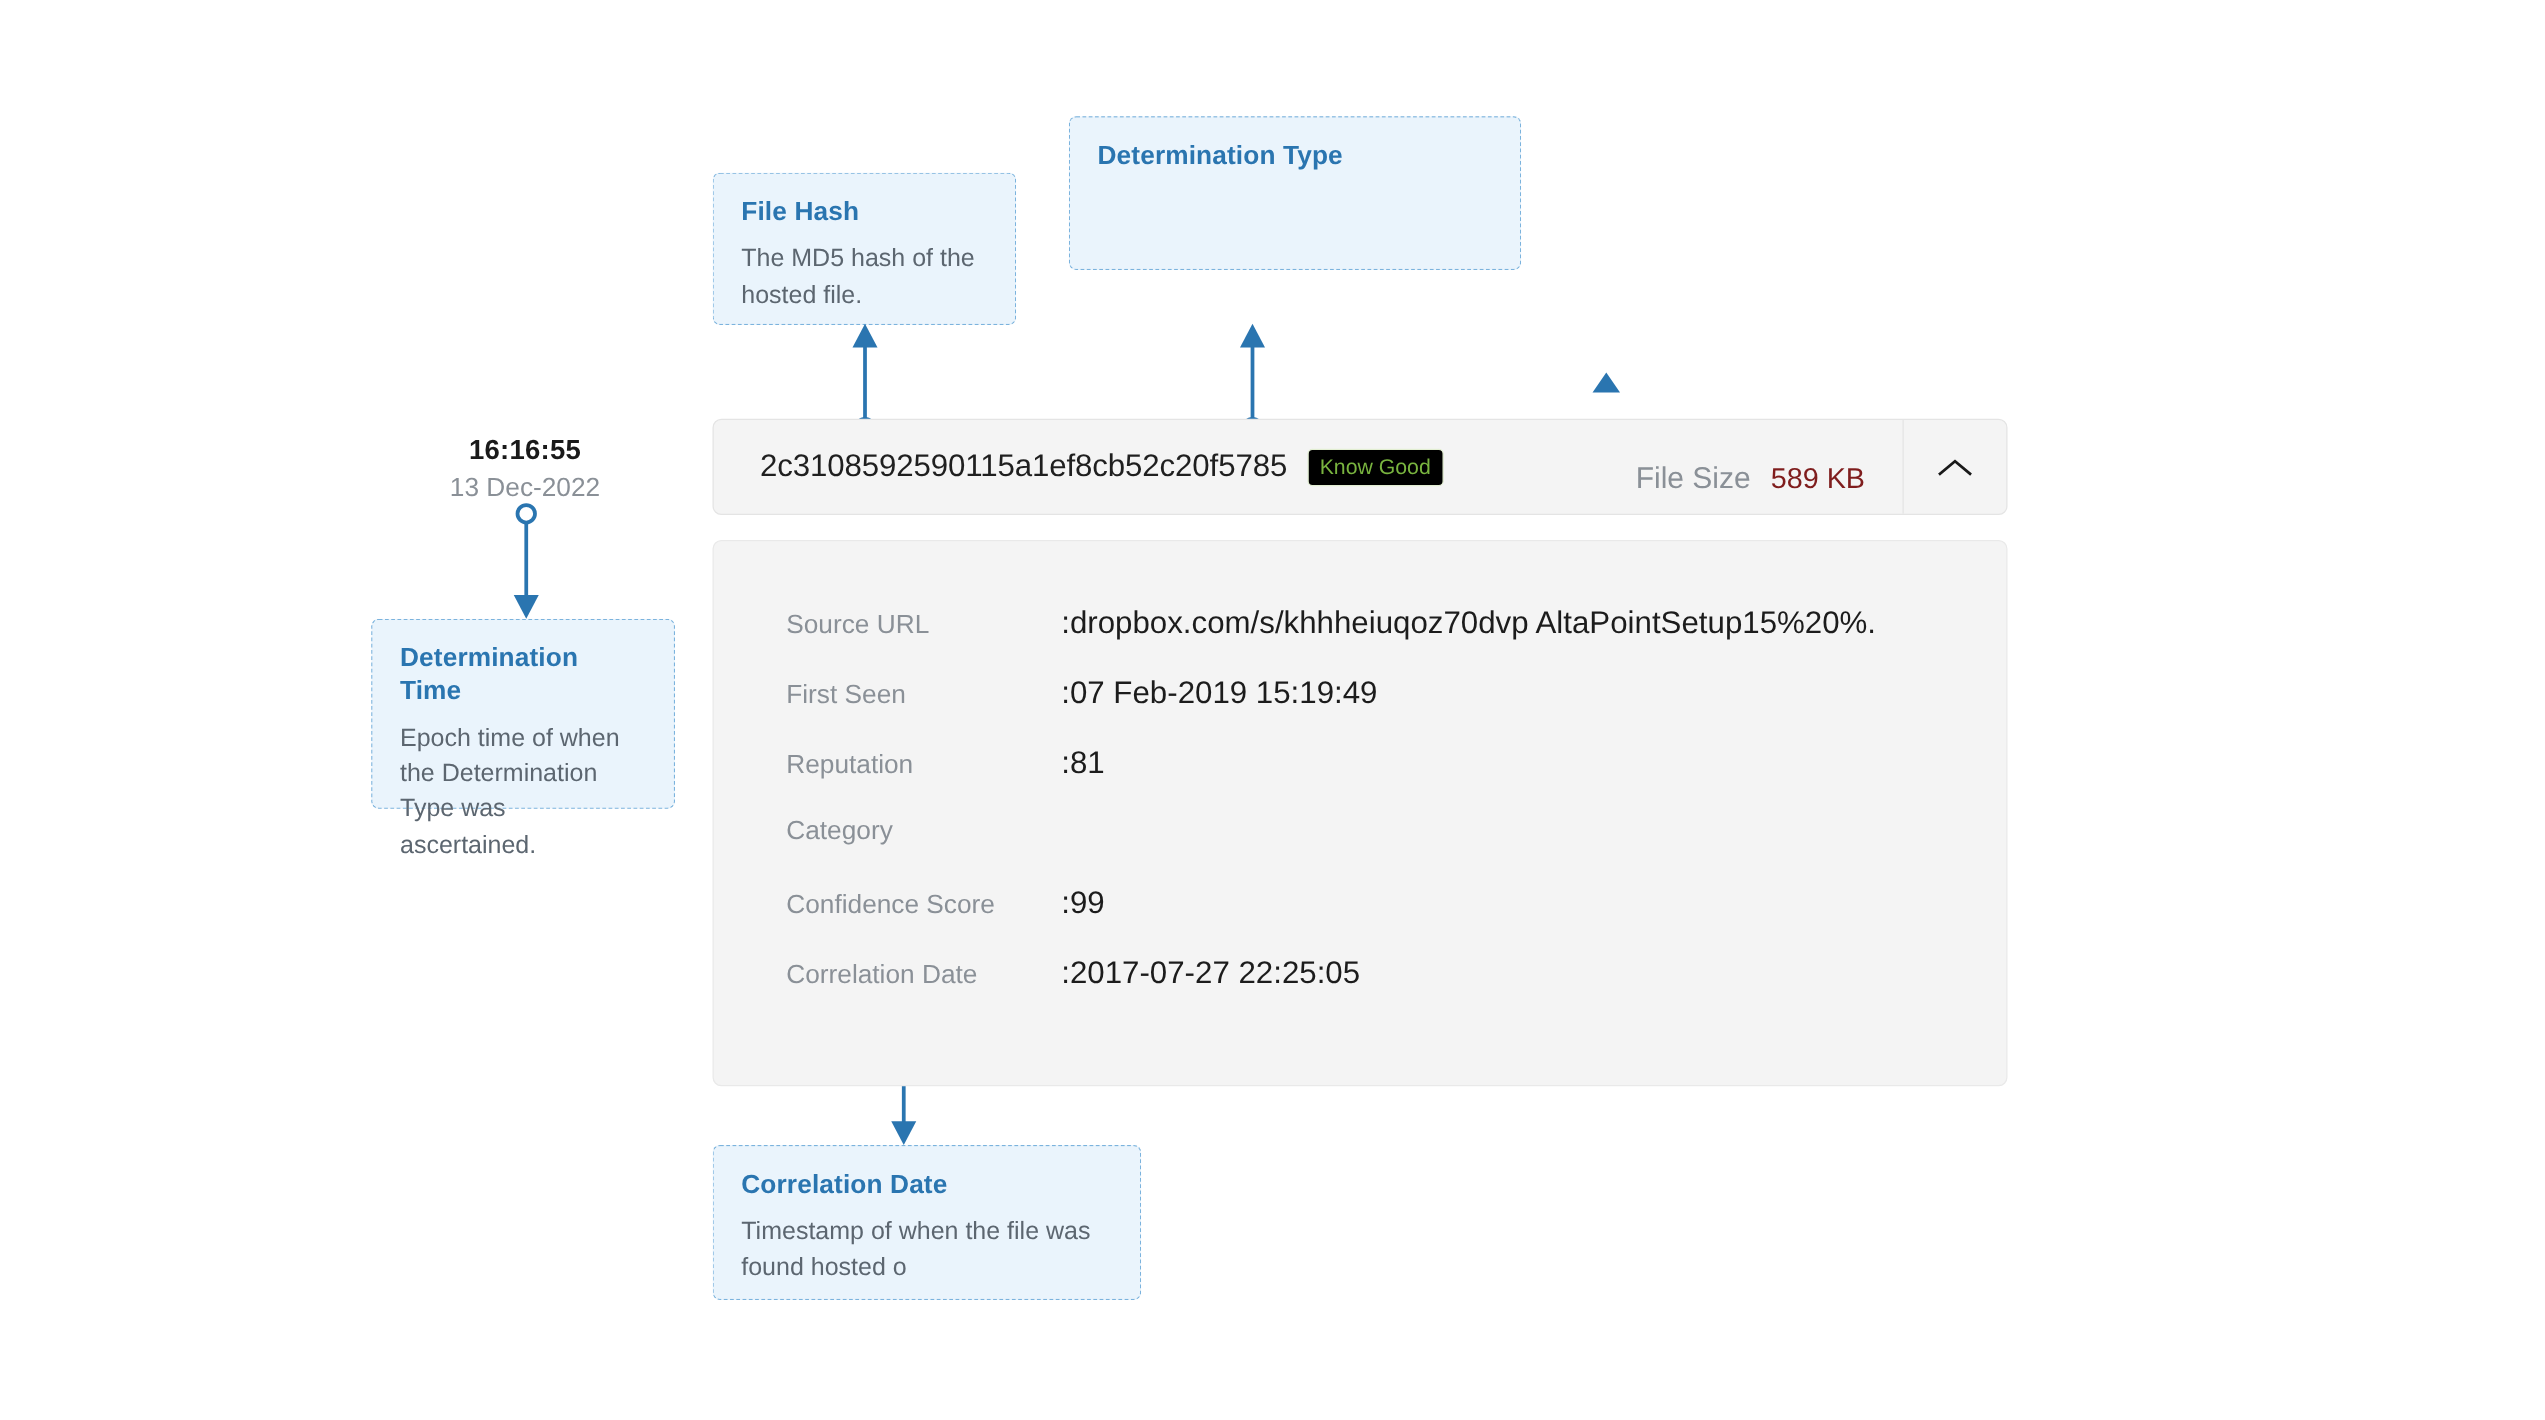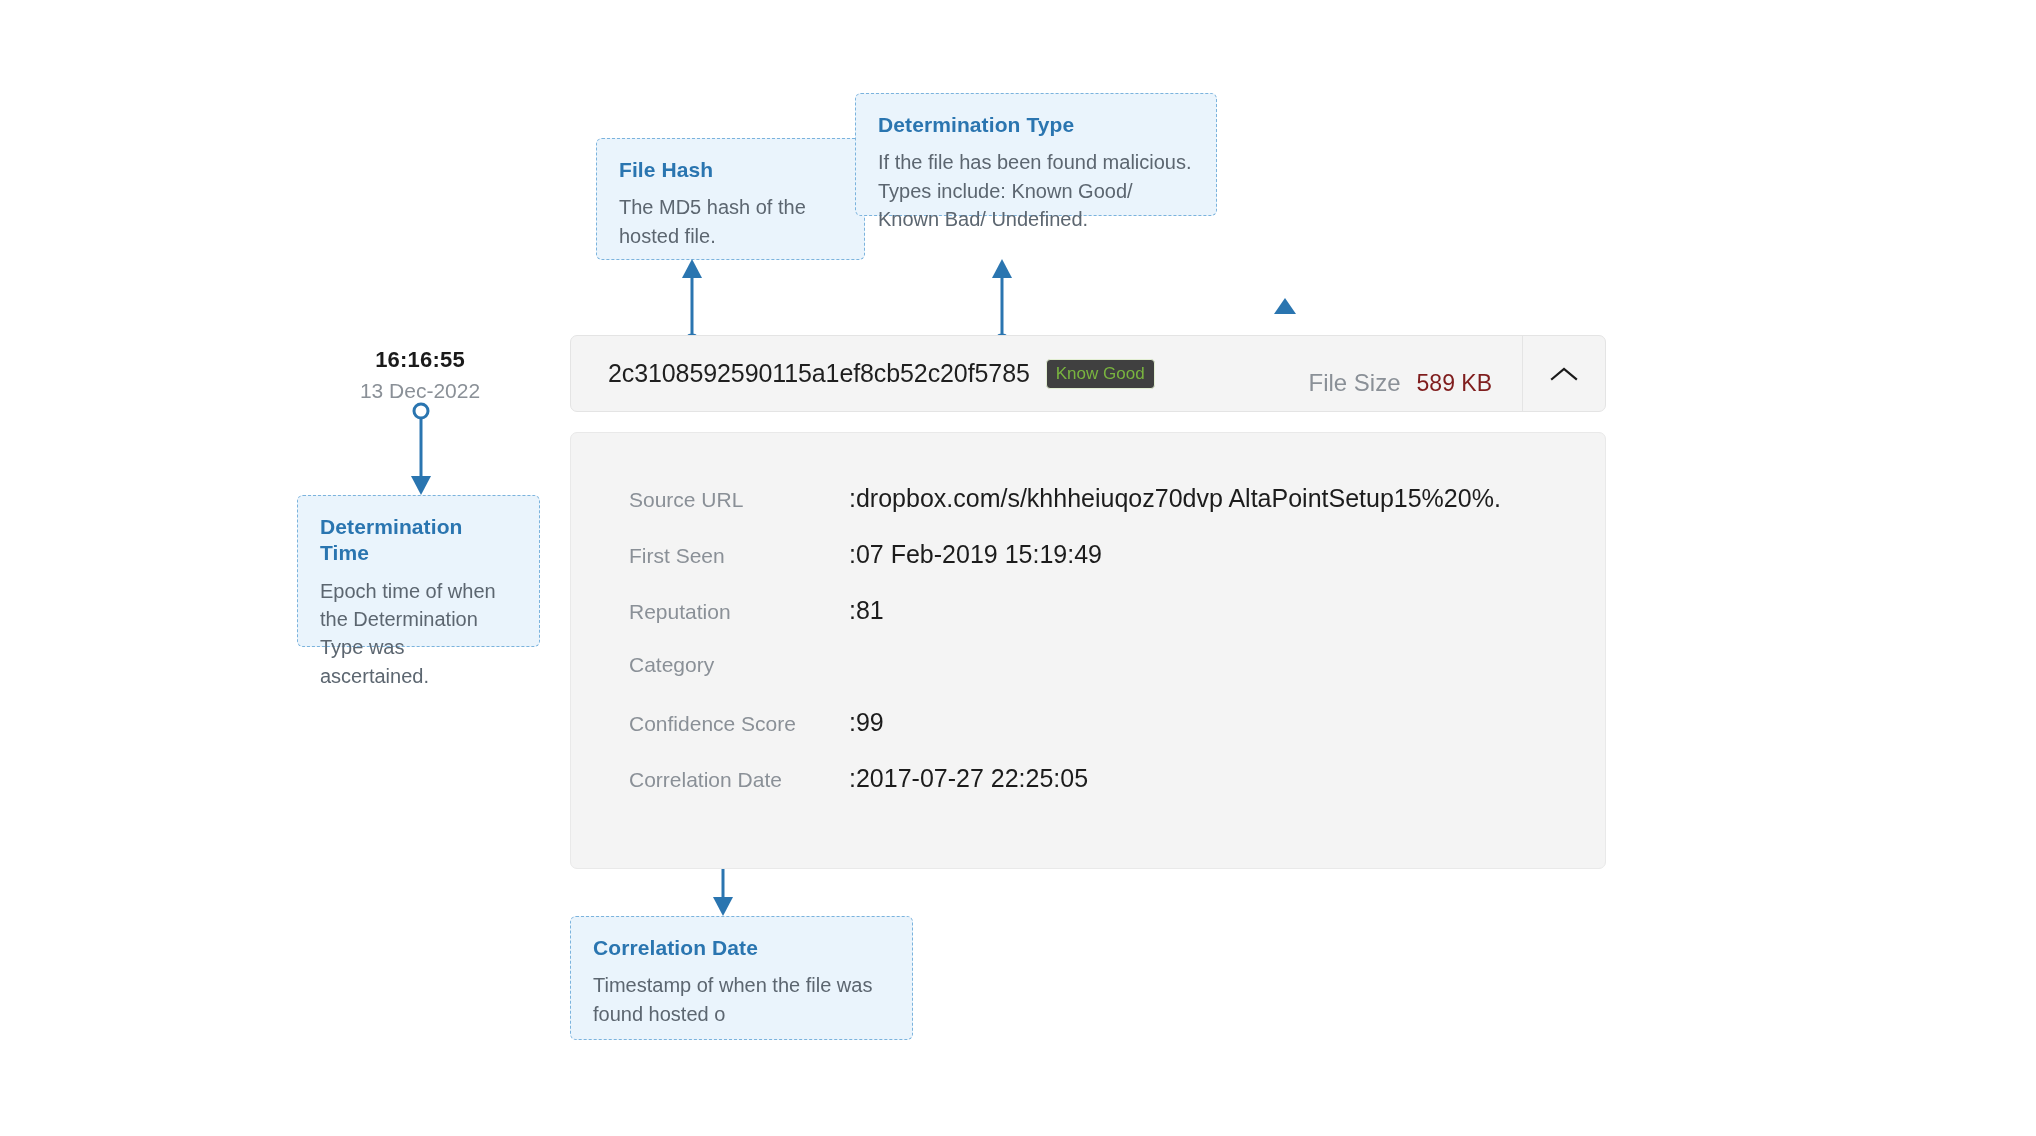--- a/index.html
+++ b/index.html
@@ -33,21 +33,21 @@
     margin: 0 0 10px 0;
     letter-spacing: 0.1px;
   }
   .callout-body {
     color: #5c6670;
     font-size: 20px;
     line-height: 1.42;
     margin: 0;
   }
 
-  #callout-file-hash        { left: 596px;  top: 138px; width: 269px; height: 122px; }
+  #callout-file-hash        { left: 570px;  top: 138px; width: 243px; height: 122px; }
   #callout-determination-type { left: 855px; top: 93px;  width: 362px; height: 123px; }
   #callout-determination-time { left: 297px; top: 495px; width: 243px; height: 152px; }
   #callout-correlation-date { left: 570px;  top: 916px; width: 343px; height: 124px; }
 
   
   .connector { position: absolute; overflow: visible; }
   .conn-line { stroke: #2a75b0; stroke-width: 3; fill: none; }
   .conn-dot  { stroke: #2a75b0; stroke-width: 3; fill: #ffffff; }
   .conn-head { fill: #2a75b0; }
 
@@ -96,21 +96,21 @@
   }
   #file-hash-value {
     margin-left: 37px;
     color: #1f1f1f;
     font-size: 25px;
     letter-spacing: -0.1px;
     white-space: nowrap;
   }
   #determination-type-badge {
     margin-left: 16px;
-    background: #404040;
+    background: #000000;
     border: 1px solid #e2eed2;
     border-radius: 4px;
     color: #79b43f;
     font-size: 17px;
     padding: 5px 9px 6px 9px;
     line-height: 1;
     white-space: nowrap;
   }
   #file-size-group {
     margin-left: auto;
@@ -175,21 +175,20 @@
 </head>
 <body>
 
 <div class="callout" id="callout-file-hash">
   <p class="callout-title">File Hash</p>
   <p class="callout-body">The MD5 hash of the hosted file.</p>
 </div>
 
 <div class="callout" id="callout-determination-type">
   <p class="callout-title">Determination Type</p>
-  <p class="callout-body">If the file has been found malicious. Types include: Known Good/ Known Bad/ Undefined.</p>
 </div>
 
 <div class="callout" id="callout-determination-time">
   <p class="callout-title">Determination Time</p>
   <p class="callout-body">Epoch time of when the Determination Type was ascertained.</p>
 </div>
 
 <div class="callout" id="callout-correlation-date">
   <p class="callout-title">Correlation Date</p>
   <p class="callout-body">Timestamp of when the file was found hosted o</p>

